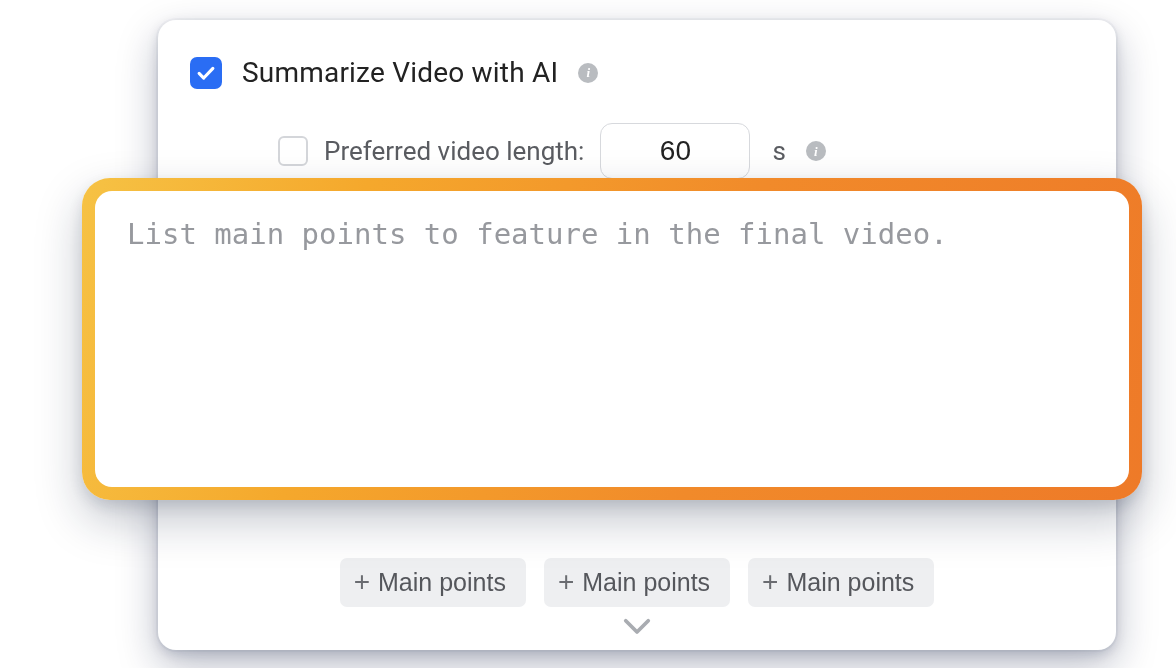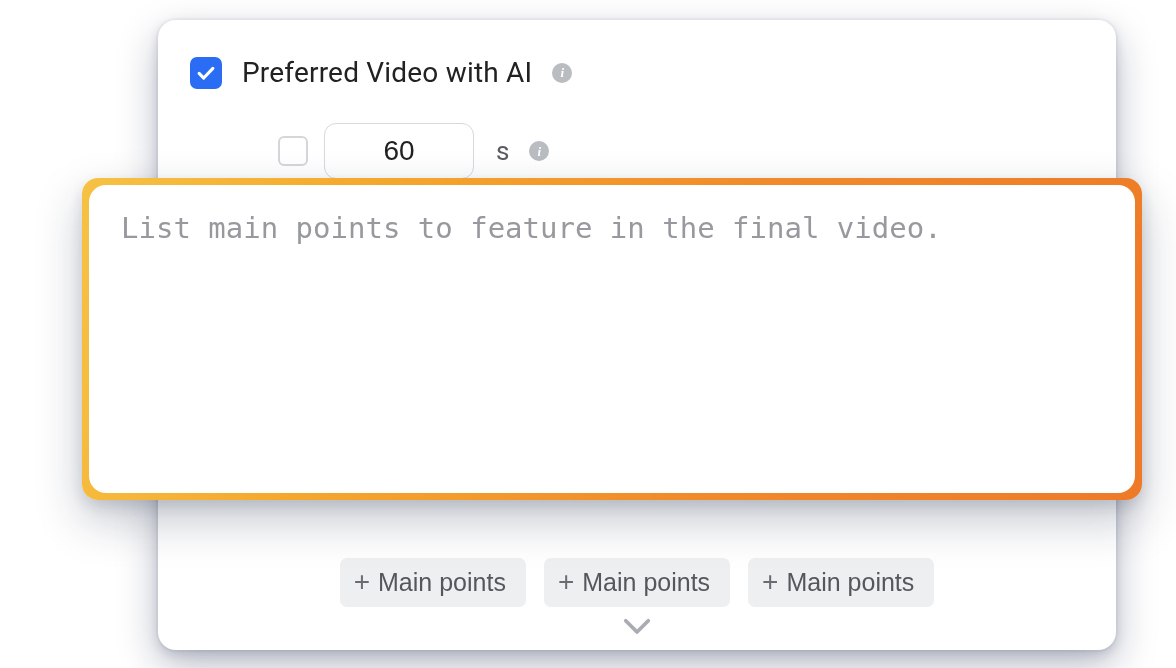--- a/index.html
+++ b/index.html
@@ -91,22 +91,22 @@
       font-size: 26px;
       color: #5a5c61;
       margin-left: 6px;
     }
     .textarea-wrap {
       position: absolute;
       left: 82px;
       top: 178px;
       width: 1060px;
       height: 322px;
-      border-radius: 16px;
-      padding: 7px;
+      border-radius: 28px;
+      padding: 13px;
       background: linear-gradient(105deg, #f6c244 0%, #f5a82c 25%, #f18a2a 60%, #ee7a28 100%);
       box-shadow: 0 20px 46px rgba(20,30,60,0.25), 0 6px 14px rgba(20,30,60,0.12);
     }
     .textarea-inner {
       width: 100%; height: 100%;
       background: #fff;
       border-radius: 17px;
       padding: 26px 32px;
     }
     .textarea {
@@ -157,26 +157,27 @@
 <body>
 
 <div class="card">
 
   <div class="row1">
     <div class="checkbox-checked">
       <svg viewBox="0 0 24 24">
         <path d="M4.5 12.5 L9.5 17.5 L19.5 7" stroke="#fff" stroke-width="3.4" fill="none" stroke-linecap="round" stroke-linejoin="round"></path>
       </svg>
     </div>
-    <span class="title">Preferred Video with AI</span>
+    <span class="title">Summarize Video with AI</span>
     <span class="info-icon">i</span>
   </div>
 
   <div class="row2">
     <div class="checkbox-empty"></div>
+    <span class="pref-label">Preferred video length:</span>
     <input class="num-input" type="text" value="60" style="">
     <span class="unit">s</span>
     <span class="info-icon" style="margin-left:4px;">i</span>
   </div>
 
   <div class="chips">
     <button class="chip">
       <span class="plus">+</span>
       <span>Main points</span>
     </button>

